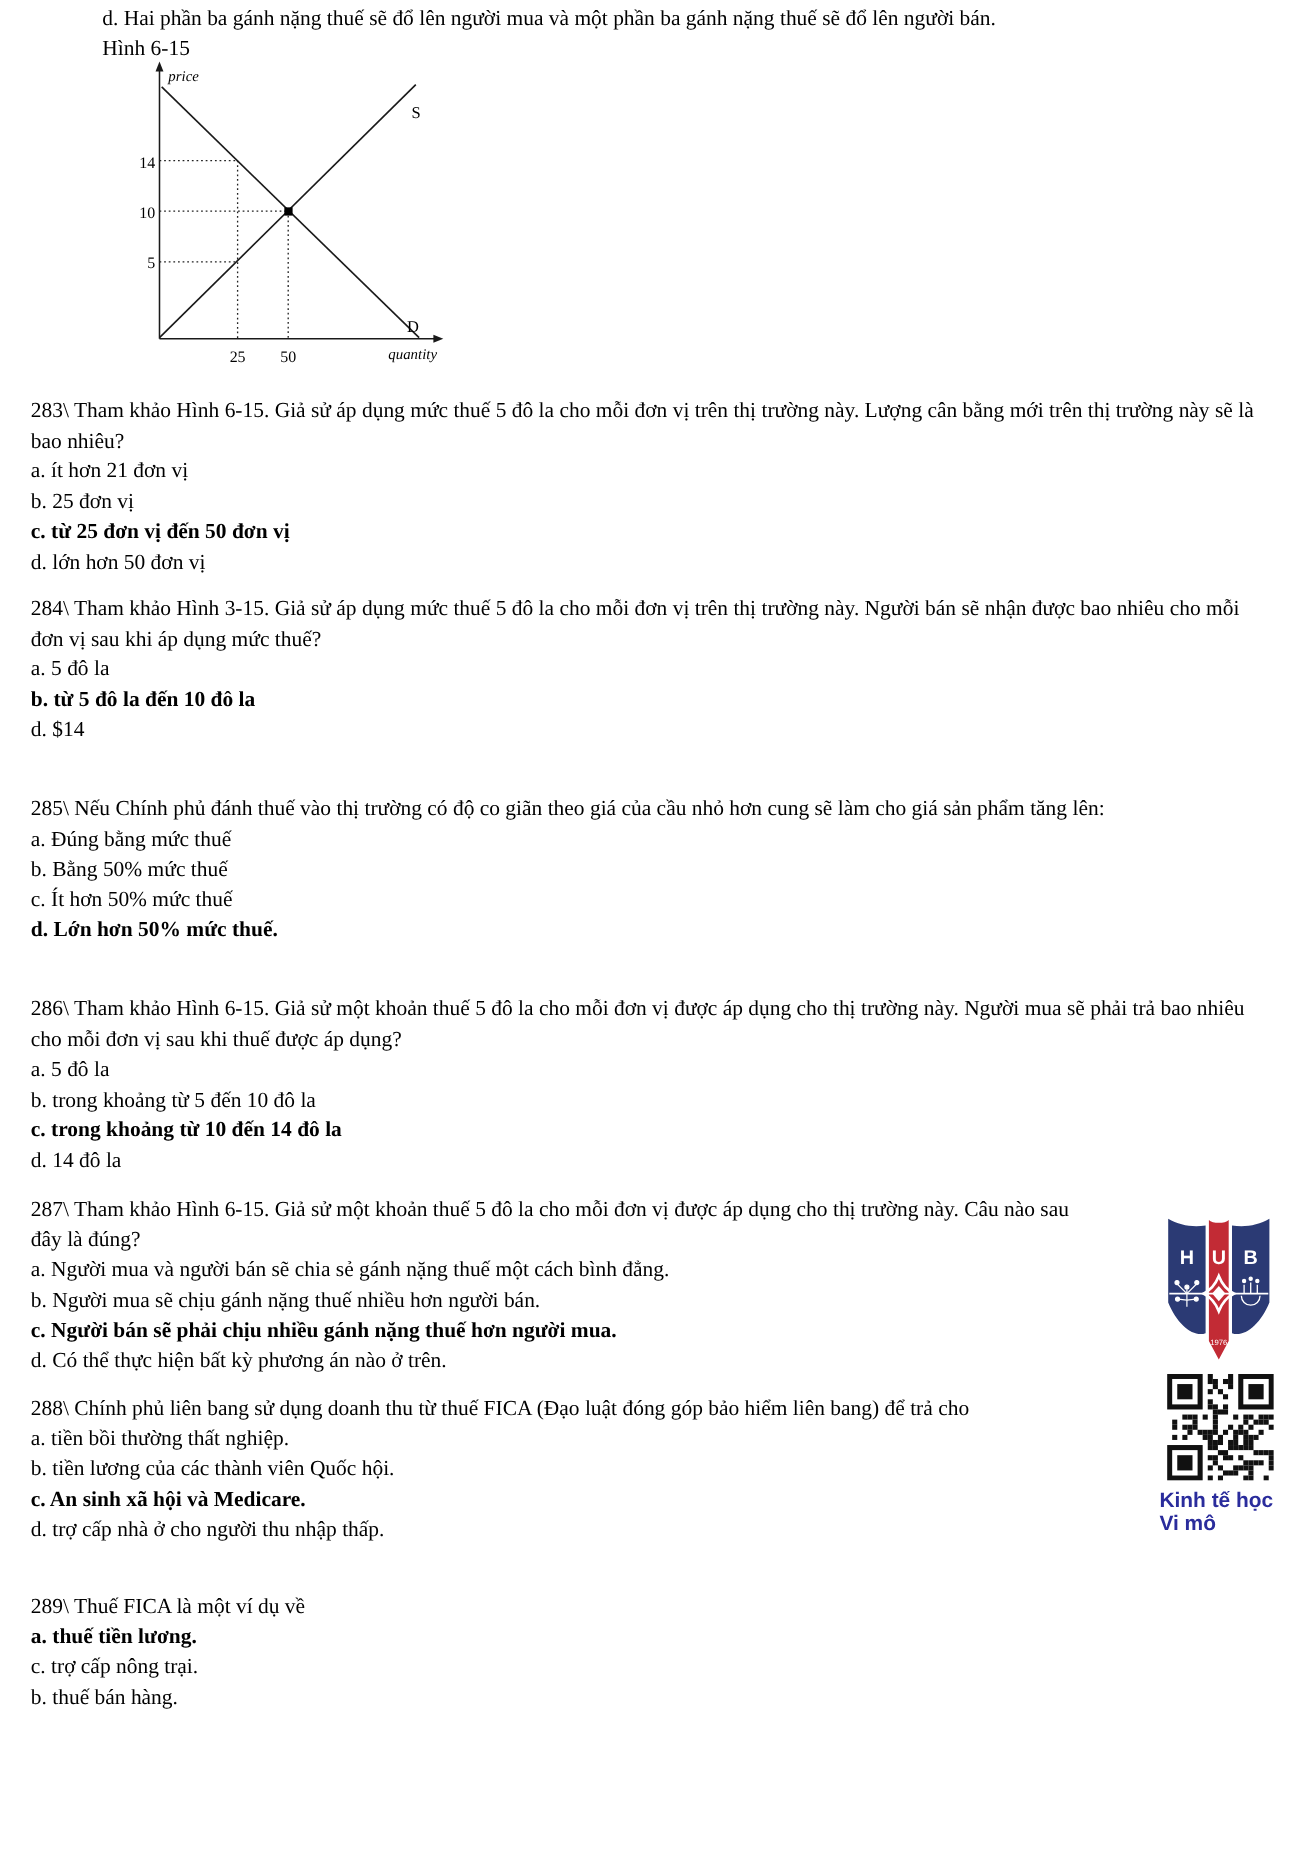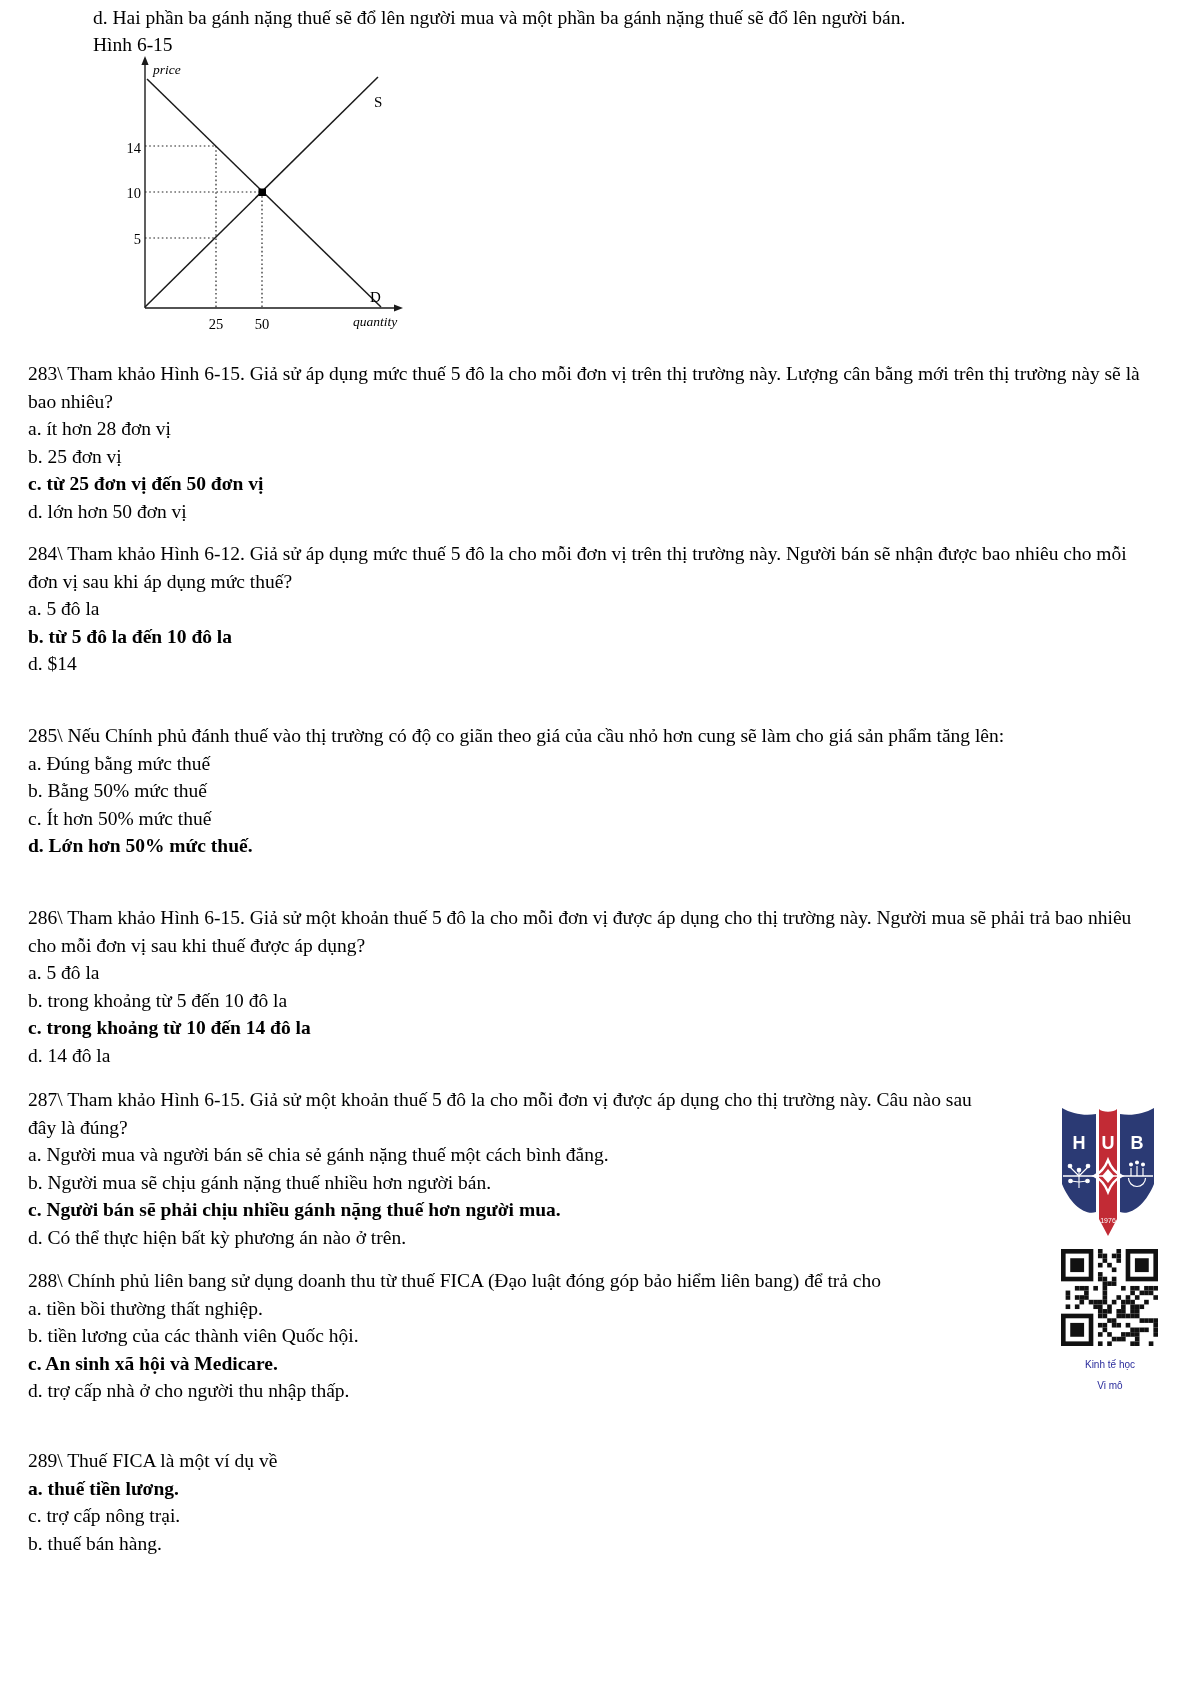--- a/index.html
+++ b/index.html
@@ -9,21 +9,21 @@
     overflow:hidden;
   }
   .abs{position:absolute;}
   .txt{font-size:19.5px;line-height:27.5px;}
   .qblock{position:absolute;left:28px;font-size:19.5px;line-height:27.5px;}
   .opt{white-space:nowrap;}
   .bold{font-weight:bold;}
   .intro{left:93px;width:960px;}
   .caption{
     font-family:"Liberation Sans","DejaVu Sans",sans-serif;
-    font-weight:normal;font-size:10px;line-height:21px;text-align:center;
+    font-weight:bold;font-size:19px;line-height:21px;text-align:left;
   }
   svg text{font-family:"Liberation Serif","DejaVu Serif",serif;}
   svg .sanstxt{font-family:"Liberation Sans","DejaVu Sans",sans-serif;}
 </style>
 </head>
 <body>
 
 <div class="abs txt intro" style="top:4px">d. Hai phần ba gánh nặng thuế sẽ đổ lên người mua và một phần ba gánh nặng thuế sẽ đổ lên người bán.</div>
 
 <div class="abs txt intro" style="top:31px">Hình 6-15</div>
@@ -53,28 +53,28 @@
   <text x="255" y="247" font-size="15">D</text>
   <text x="26" y="98" font-size="14.5" text-anchor="end">14</text>
   <text x="26" y="143" font-size="14.5" text-anchor="end">10</text>
   <text x="26" y="189" font-size="14.5" text-anchor="end">5</text>
   <text x="101" y="274" font-size="14.5" text-anchor="middle">25</text>
   <text x="147" y="274" font-size="14.5" text-anchor="middle">50</text>
 </svg>
 
 <div class="qblock" style="top:360px;width:1125px">
   <div>283\ Tham khảo Hình 6-15. Giả sử áp dụng mức thuế 5 đô la cho mỗi đơn vị trên thị trường này. Lượng cân bằng mới trên thị trường này sẽ là bao nhiêu?</div>
-  <div class="opt">a. ít hơn 28 đơn vị</div>
+  <div class="opt">a. ít hơn 21 đơn vị</div>
   <div class="opt">b. 25 đơn vị</div>
   <div class="opt bold">c. từ 25 đơn vị đến 50 đơn vị</div>
   <div class="opt">d. lớn hơn 50 đơn vị</div>
 </div>
 
 <div class="qblock" style="top:540px;width:1125px">
-  <div>284\ Tham khảo Hình 6-12. Giả sử áp dụng mức thuế 5 đô la cho mỗi đơn vị trên thị trường này. Người bán sẽ nhận được bao nhiêu cho mỗi đơn vị sau khi áp dụng mức thuế?</div>
+  <div>284\ Tham khảo Hình 3-15. Giả sử áp dụng mức thuế 5 đô la cho mỗi đơn vị trên thị trường này. Người bán sẽ nhận được bao nhiêu cho mỗi đơn vị sau khi áp dụng mức thuế?</div>
   <div class="opt">a. 5 đô la</div>
   <div class="opt bold">b. từ 5 đô la đến 10 đô la</div>
   <div class="opt">d. $14</div>
 </div>
 
 <div class="qblock" style="top:722px;width:1125px">
   <div>285\ Nếu Chính phủ đánh thuế vào thị trường có độ co giãn theo giá của cầu nhỏ hơn cung sẽ làm cho giá sản phẩm tăng lên:</div>
   <div class="opt">a. Đúng bằng mức thuế</div>
   <div class="opt">b. Bằng 50% mức thuế</div>
   <div class="opt">c. Ít hơn 50% mức thuế</div>

